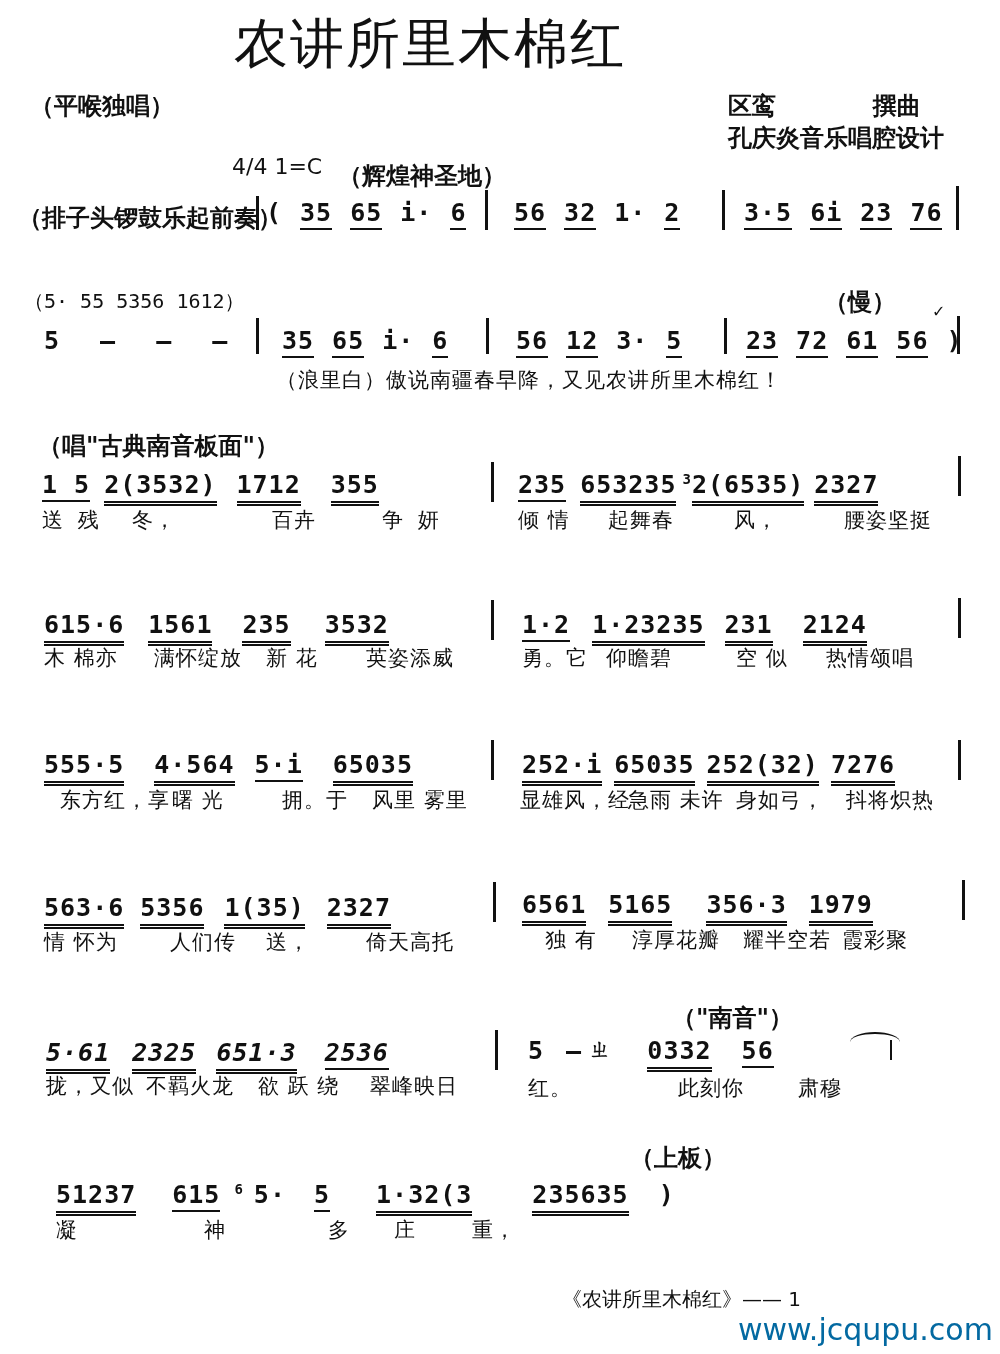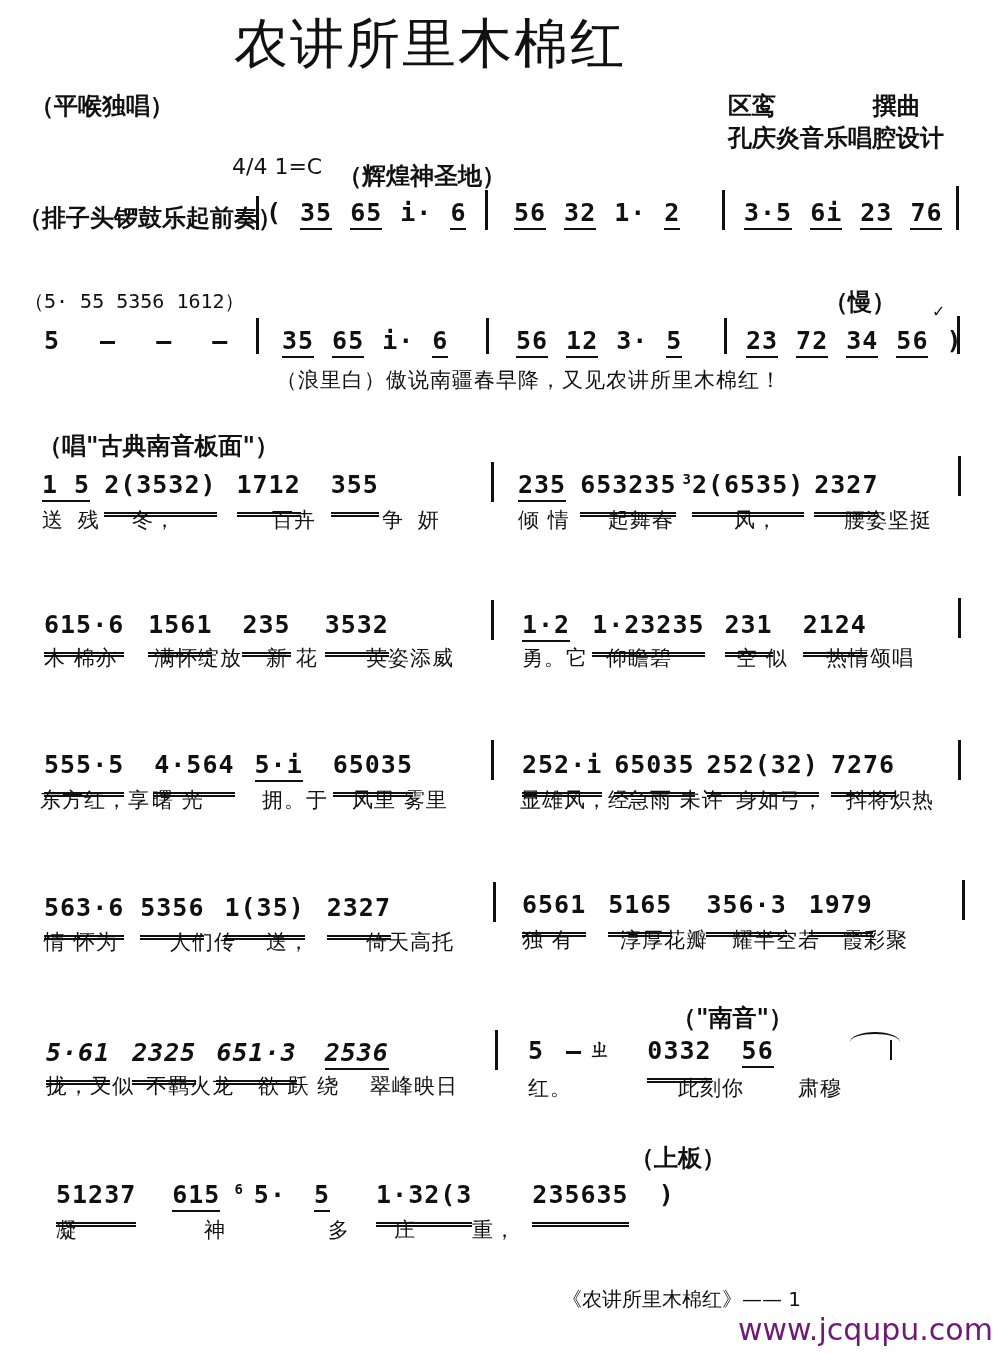--- a/index.html
+++ b/index.html
@@ -5,24 +5,24 @@
   html, body { margin: 0; padding: 0; background: #ffffff; }
   body { width: 1000px; height: 1354px; position: relative; overflow: hidden;
          font-family: "DejaVu Sans", sans-serif; color: #111; }
   .abs { position: absolute; white-space: nowrap; }
   .title { left: 234px; top: 8px; font-size: 54px; letter-spacing: 2px; font-family: "DejaVu Sans", sans-serif; font-weight: normal; }
   .small { font-size: 24px; font-weight: bold; }
   .num { font-family: "DejaVu Sans Mono", monospace; font-size: 25px; font-weight: bold; letter-spacing: 1px; }
   .lyr { font-size: 21px; letter-spacing: 1px; }
   .bar { position: absolute; width: 3px; background: #111; }
   .ul1 { border-bottom: 2px solid #111; padding-bottom: 1px; }
-  .ul2 { border-bottom: 5px double #111; padding-bottom: 13px; }
+  .ul2 { border-bottom: 5px double #111; padding-bottom: 2px; }
   .slur { position: absolute; border-top: 2px solid #111; border-radius: 50% 50% 0 0 / 100% 100% 0 0; height: 8px; }
   .footer { left: 562px; top: 1286px; font-size: 20px; }
-  .watermark { left: 738px; top: 1312px; font-size: 30px; color: #701a75; font-family: "DejaVu Sans", sans-serif; }
+  .watermark { left: 738px; top: 1312px; font-size: 30px; color: #0369a1; font-family: "DejaVu Sans", sans-serif; }
   .note-item { margin-right: 18px; display: inline-block; }
 </style>
 </head>
 <body>
 
 <div class="abs title">农讲所里木棉红</div>
 <div class="abs small" style="left:30px; top:90px;">（平喉独唱）</div>
 <div class="abs small" style="left:728px; top:90px;">
   <span>区鸾</span>
   <span style="display:inline-block;width:80px;"></span>
@@ -56,21 +56,21 @@
 <div class="bar" style="left:256px; top:318px; height:36px;"></div>
 <div class="abs num" style="left:282px; top:326px;">
   <span class="note-item ul1">35</span><span class="note-item ul1">65</span><span class="note-item">i·</span><span class="note-item ul1">6</span>
 </div>
 <div class="bar" style="left:486px; top:318px; height:36px;"></div>
 <div class="abs num" style="left:516px; top:326px;">
   <span class="note-item ul1">56</span><span class="note-item ul1">12</span><span class="note-item">3·</span><span class="note-item ul1">5</span>
 </div>
 <div class="bar" style="left:724px; top:318px; height:36px;"></div>
 <div class="abs num" style="left:746px; top:326px;">
-  <span class="note-item ul1">23</span><span class="note-item ul1">72</span><span class="note-item ul1">34</span><span class="note-item ul1">56</span><span class="note-item">)</span>
+  <span class="note-item ul1">23</span><span class="note-item ul1">72</span><span class="note-item ul1">61</span><span class="note-item ul1">56</span><span class="note-item">)</span>
 </div>
 <div class="abs" style="left:932px; top:302px; font-size:16px;">✓</div>
 <div class="bar" style="left:957px; top:316px; height:38px;"></div>
 <div class="abs lyr" style="left:276px; top:366px;">（浪里白）傲说南疆春早降，又见农讲所里木棉红！</div>
 
 <div class="abs small" style="left:38px; top:430px;">（唱"古典南音板面"）</div>
 <div class="abs num" style="left:42px; top:470px;">
   <span class="note-item ul1" style="margin-right:14px">1 5</span><span class="note-item ul2" style="margin-right:20px">2(3532)</span><span class="note-item ul2" style="margin-right:30px">1712</span><span class="note-item ul2">355</span>
 </div>
 <div class="abs lyr" style="left:42px; top:506px; word-spacing:6px;">
@@ -96,21 +96,21 @@
   <span class="note-item ul1" style="margin-right:22px">1·2</span><span class="note-item ul2" style="margin-right:20px">1·23235</span><span class="note-item ul2" style="margin-right:30px">231</span><span class="note-item ul2">2124</span>
 </div>
 <div class="abs lyr" style="left:522px; top:644px;">
   <span style="display:inline-block;width:84px">勇。它</span><span style="display:inline-block;width:130px">仰瞻碧</span><span style="display:inline-block;width:90px">空 似</span><span>热情颂唱</span>
 </div>
 <div class="bar" style="left:958px; top:598px; height:40px;"></div>
 
 <div class="abs num" style="left:44px; top:750px;">
   <span class="note-item ul2" style="margin-right:30px">555·5</span><span class="note-item ul2" style="margin-right:20px">4·564</span><span class="note-item ul1" style="margin-right:30px">5·i</span><span class="note-item ul2">65035</span>
 </div>
-<div class="abs lyr" style="left:40px; top:786px;">
+<div class="abs lyr" style="left:60px; top:786px;">
   <span style="display:inline-block;width:112px">东方红，享</span><span style="display:inline-block;width:110px">曙 光</span><span style="display:inline-block;width:90px">拥。于</span><span>风里 雾里</span>
 </div>
 <div class="bar" style="left:491px; top:740px; height:40px;"></div>
 <div class="abs num" style="left:522px; top:750px;">
   <span class="note-item ul2" style="margin-right:12px">252·i</span><span class="note-item ul2" style="margin-right:12px">65035</span><span class="note-item ul2" style="margin-right:12px">252(32)</span><span class="note-item ul2">7276</span>
 </div>
 <div class="abs lyr" style="left:520px; top:786px;">
   <span style="display:inline-block;width:108px">显雄风，经</span><span style="display:inline-block;width:108px">急雨 未许</span><span style="display:inline-block;width:110px">身如弓，</span><span>抖将炽热</span>
 </div>
 <div class="bar" style="left:958px; top:740px; height:40px;"></div>
@@ -118,21 +118,21 @@
 <div class="abs num" style="left:44px; top:893px;">
   <span class="note-item ul2" style="margin-right:16px">563·6</span><span class="note-item ul2" style="margin-right:20px">5356</span><span class="note-item ul2" style="margin-right:22px">1(35)</span><span class="note-item ul2">2327</span>
 </div>
 <div class="abs lyr" style="left:44px; top:928px;">
   <span style="display:inline-block;width:126px">情 怀为</span><span style="display:inline-block;width:96px">人们传</span><span style="display:inline-block;width:100px">送，</span><span>倚天高托</span>
 </div>
 <div class="bar" style="left:493px; top:882px; height:40px;"></div>
 <div class="abs num" style="left:522px; top:890px;">
   <span class="note-item ul2" style="margin-right:22px">6561</span><span class="note-item ul2" style="margin-right:34px">5165</span><span class="note-item ul2" style="margin-right:22px">356·3</span><span class="note-item ul2">1979</span>
 </div>
-<div class="abs lyr" style="left:522px; top:926px;">
+<div class="abs lyr" style="left:522px; top:926px;text-align:center;">
   <span style="display:inline-block;width:98px">独 有</span><span style="display:inline-block;width:112px">淳厚花瓣</span><span style="display:inline-block;width:110px">耀半空若</span><span>霞彩聚</span>
 </div>
 <div class="bar" style="left:962px; top:880px; height:40px;"></div>
 
 <div class="abs small" style="left:672px; top:1002px;">（"南音"）</div>
 <div class="abs num" style="left:46px; top:1038px;font-style:italic;">
   <span class="note-item ul2" style="margin-right:22px">5·61</span><span class="note-item ul2" style="margin-right:20px">2325</span><span class="note-item ul2" style="margin-right:28px">651·3</span><span class="note-item ul1">2536</span>
 </div>
 <div class="abs lyr" style="left:46px; top:1072px;">
   <span style="display:inline-block;width:100px">拢，又似</span><span style="display:inline-block;width:112px">不羁火龙</span><span style="display:inline-block;width:112px">欲 跃 绕</span><span>翠峰映日</span>

